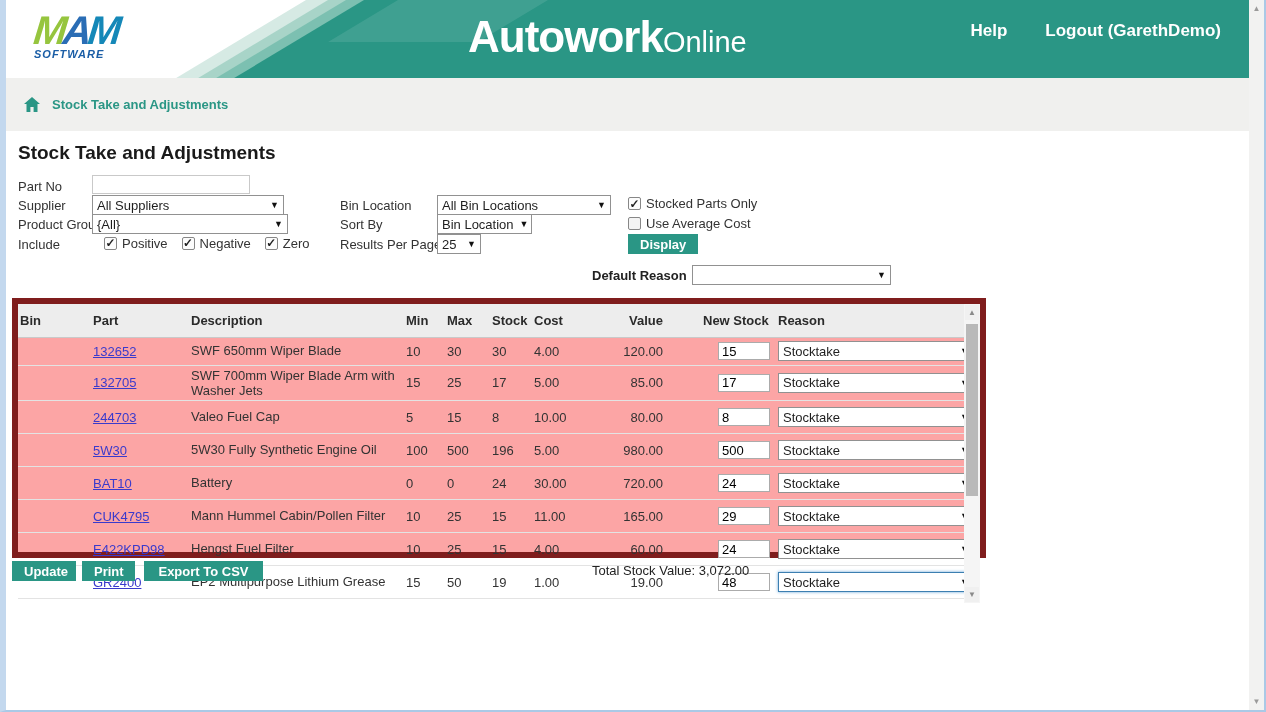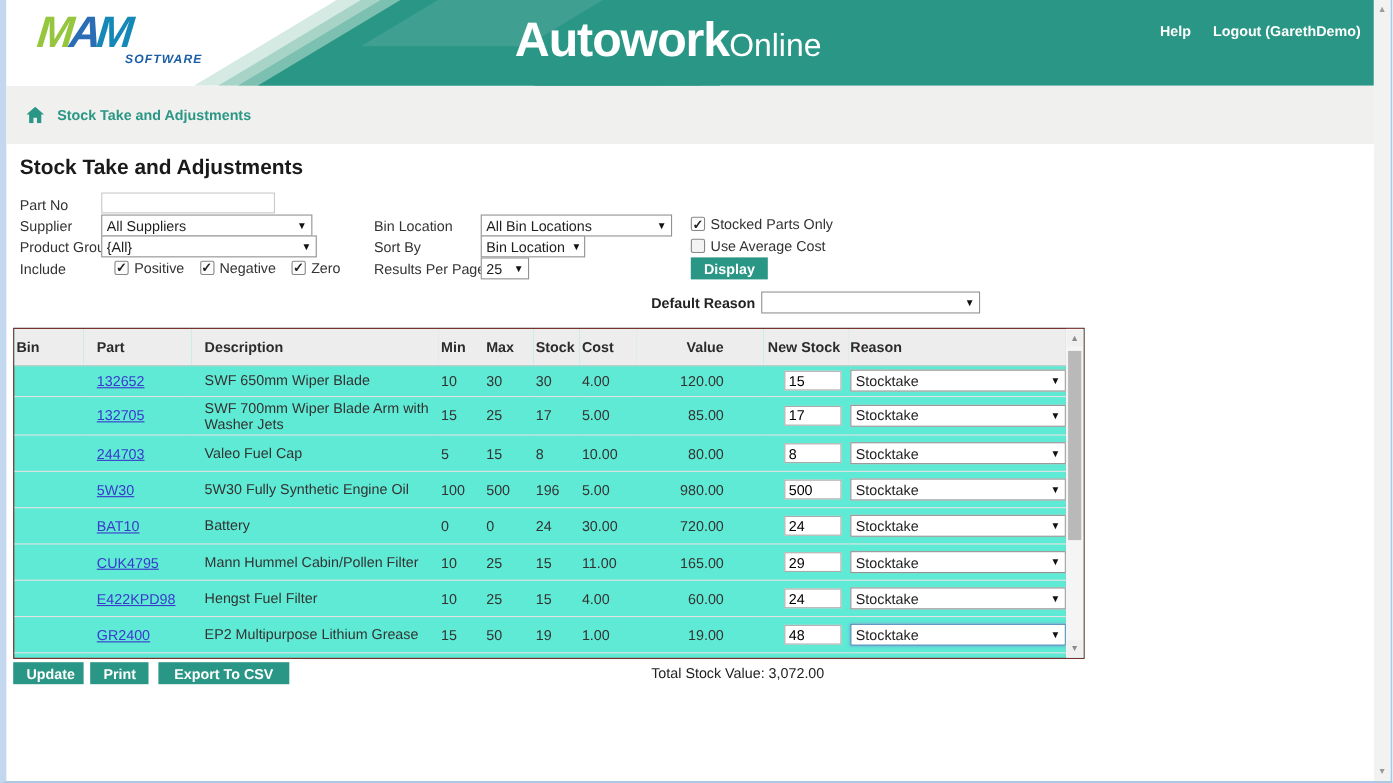--- a/index.html
+++ b/index.html
@@ -20,25 +20,25 @@
   .band.b1 { left:300px; background:#d6eae4; }
   .band.b2 { left:322px; background:#a8d4c8; }
   .band.b3 { left:340px; background:#7cc0b1; }
   .band.b4 { left:358px; background:#2a9685; }
   .band.hl { left:392px; width:150px; height:42px; background:rgba(255,255,255,0.10); }
   .logo { position:absolute; left:28px; top:10px; width:150px; }
   .logo-mam { font-style:italic; font-weight:bold; font-size:40px; letter-spacing:-4px; line-height:1; transform:skewX(-6deg); }
   .lg-m1 { color:#96c53e; }
   .lg-a  { color:#2a6db5; }
   .lg-m2 { color:#1588b8; }
-  .logo-sw { font-style:italic; font-weight:bold; font-size:11px; letter-spacing:1px; color:#1b5ea6; text-align:right; margin-top:-2px; }
+  .logo-sw { font-style:italic; font-weight:bold; font-size:11px; letter-spacing:1px; color:#1b5ea6; text-align:left; margin-top:-2px; }
   .brand { position:absolute; left:462px; top:12px; color:#fff; white-space:nowrap; }
   .brand-main { font-size:44px; font-weight:bold; letter-spacing:-1px; }
   .brand-sub  { font-size:29px; font-weight:normal; }
-  .header-links { position:absolute; right:12px; top:21px; color:#fff; font-size:13px; font-weight:bold; display:flex; gap:20px; }
+  .header-links { position:absolute; right:28px; top:21px; color:#fff; font-size:17px; font-weight:bold; display:flex; gap:38px; }
   .header-links span { cursor:pointer; }
   
   .breadcrumb { height:53px; background:#f0f0ee; display:flex; align-items:center; padding-left:18px; }
   .home-icon { width:16px; height:15px; margin-right:12px; display:inline-block; }
   .breadcrumb-label { color:#2a9685; font-weight:bold; font-size:13px; }
   
   .body-content { padding:0 6px; }
   .page-title { font-size:19px; font-weight:bold; color:#1a1a1a; margin:11px 0 8px 6px; }
   
   .filters { position:relative; height:86px; font-size:13px; color:#333; }
@@ -49,21 +49,21 @@
   .sel.focused { border:1px solid #3c7fb1; box-shadow:0 0 3px #6aa7d8; }
   .cb { width:13px; height:13px; border:1px solid #878787; background:#fcfcfc; display:inline-flex; align-items:center; justify-content:center; font-size:12px; font-weight:bold; color:#1f1f1f; border-radius:2px; line-height:1; }
   .cb.unchecked { color:transparent; background:#f4f4f4; }
   .cb-item { display:inline-flex; align-items:center; gap:5px; margin-right:14px; }
   .btn { background:#2a9685; color:#fff; font-weight:bold; font-size:13px; border:none; padding:3px 12px; cursor:pointer; font-family:"Liberation Sans",sans-serif; }
   
   .default-reason-row { position:relative; height:26px; margin-top:6px; font-size:13px; }
   .dr-label { position:absolute; left:580px; top:4px; font-weight:bold; color:#222; }
   .dr-select { position:absolute; left:680px; top:1px; width:199px; }
   
-  .table-wrap { position:relative; width:974px; height:301px; border:1px solid #7f1d1d; margin-top:8px; background:#5eead4; }
+  .table-wrap { position:relative; width:974px; height:260px; border:6px solid #7f1d1d; margin-top:8px; background:#fca5a5; }
   .table-viewport { position:absolute; left:0; top:0; width:957px; height:299px; overflow:hidden; border-right:1px solid #555; }
   table.stock { border-collapse:collapse; width:957px; table-layout:fixed; font-size:13px; color:#333; }
   table.stock thead th { background:#ededed; font-weight:bold; text-align:left; height:33px; padding:0 2px; border-bottom:1px solid #c9c9c9; color:#2b2b2b; }
   table.stock th.num, table.stock td.num { text-align:left; padding-right:2px; }
   table.stock th.val, table.stock td.val { text-align:right; padding-right:36px; }
   table.stock td { padding:2px 2px; border-top:1px solid #e3e3e3; vertical-align:middle; }
   table.stock tbody tr { height:33px; }
   table.stock tbody tr.first { height:28px; }
   table.stock td.bin { padding-left:2px; }
   table.stock th.bin { padding-left:2px; }

